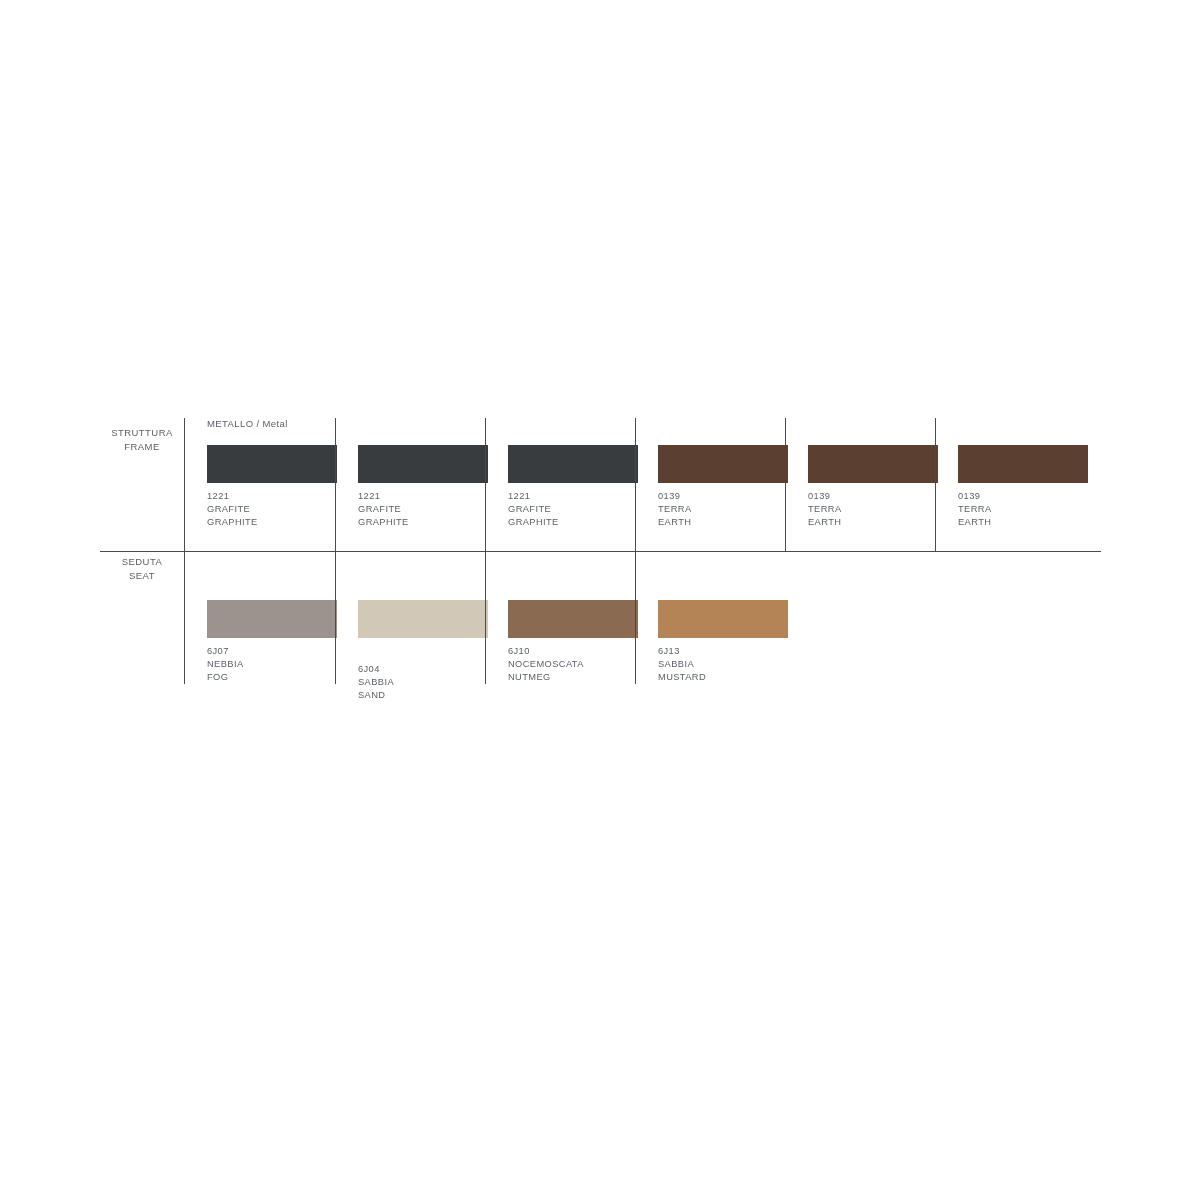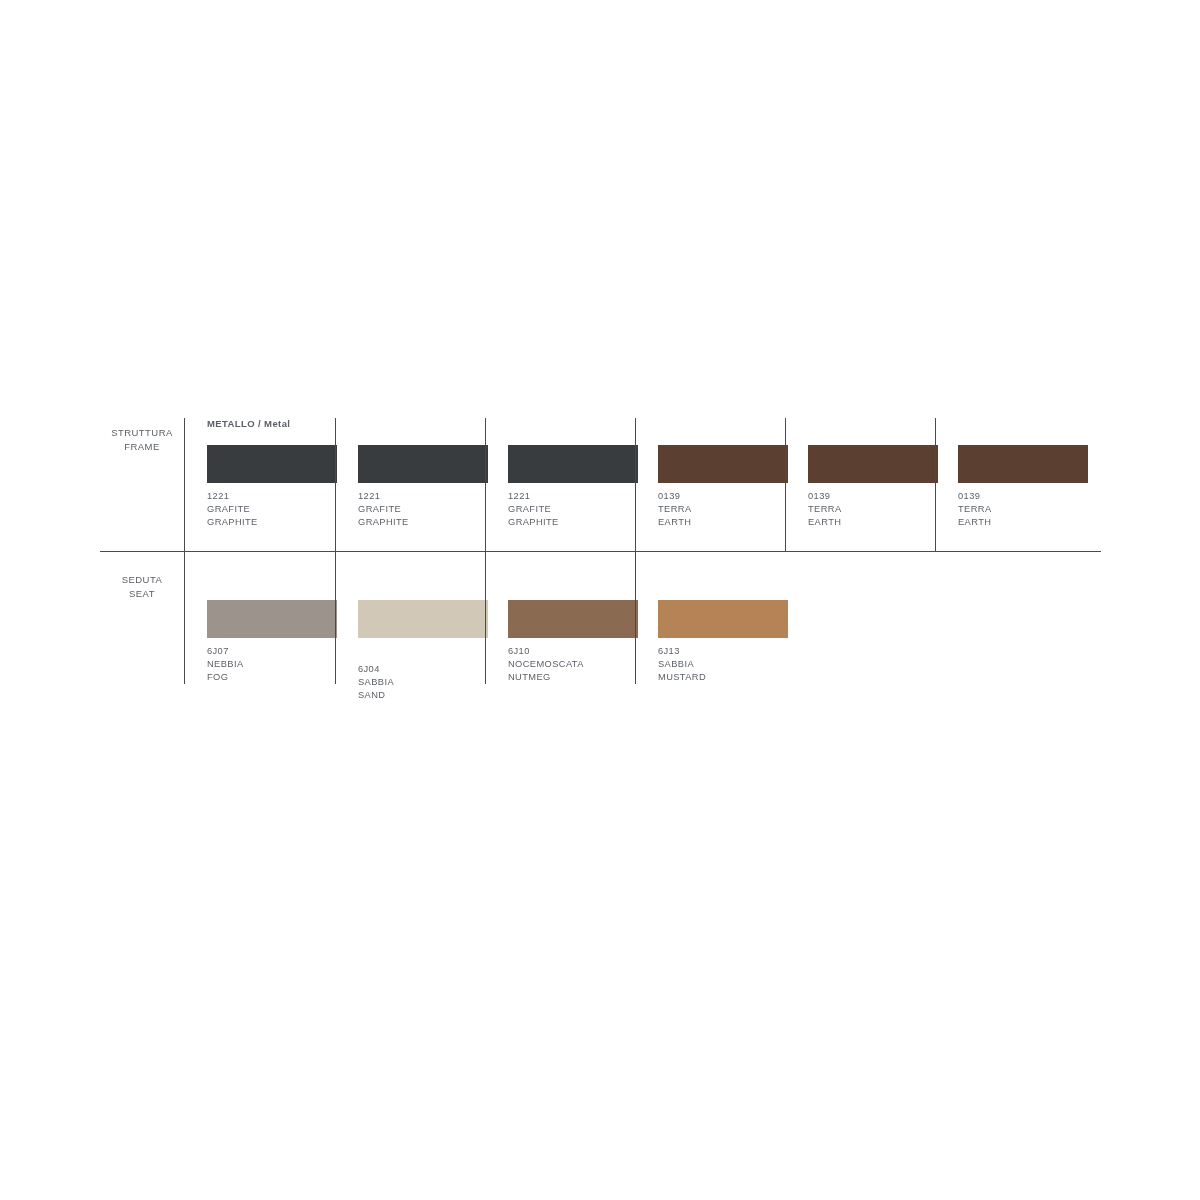--- a/index.html
+++ b/index.html
@@ -75,21 +75,20 @@
 
   .material-header {
     position: absolute;
     top: 0px;
     left: 22px;
     font-size: 9.5px;
     letter-spacing: 0.4px;
     line-height: 12px;
     color: #5a5f66;
     white-space: nowrap;
-    font-weight: bold;
   }
 
   .swatch-chip {
     position: absolute;
     top: 27px;
     left: 22px;
     width: 130px;
     height: 38px;
   }
 
@@ -170,21 +169,21 @@
           <span class="t-line t-code">0139</span>
           <span class="t-line">TERRA</span>
           <span class="t-line">EARTH</span>
         </div>
       </div>
 
     </div>
   </div>
 
   <div class="spec-row row-divider">
-    <div class="row-label" style="padding-top:22px">
+    <div class="row-label" style="padding-top:4px">
       <span class="lbl-line">SEDUTA</span>
       <span class="lbl-line">SEAT</span>
     </div>
     <div class="row-body">
 
 
 
       <div class="swatch-col">
         <div class="swatch-chip" style="background:#9b938c;top:49px"></div>
         <div class="swatch-text" style="top:94px">

